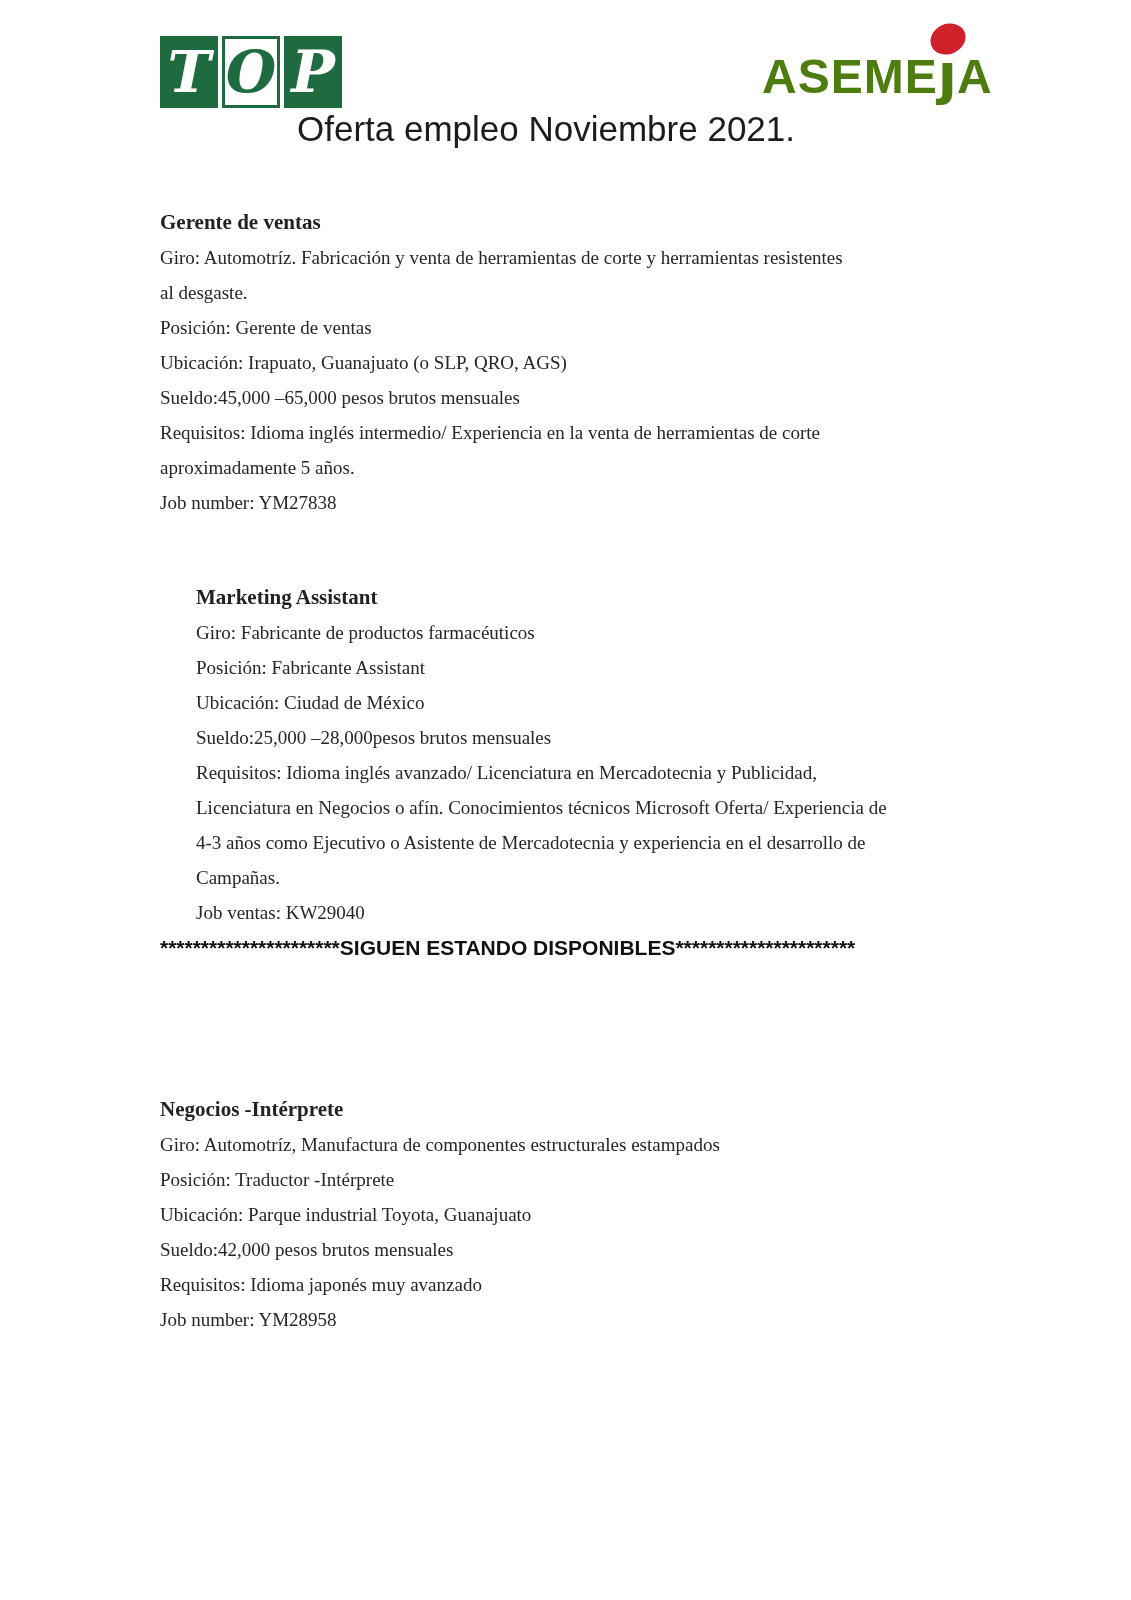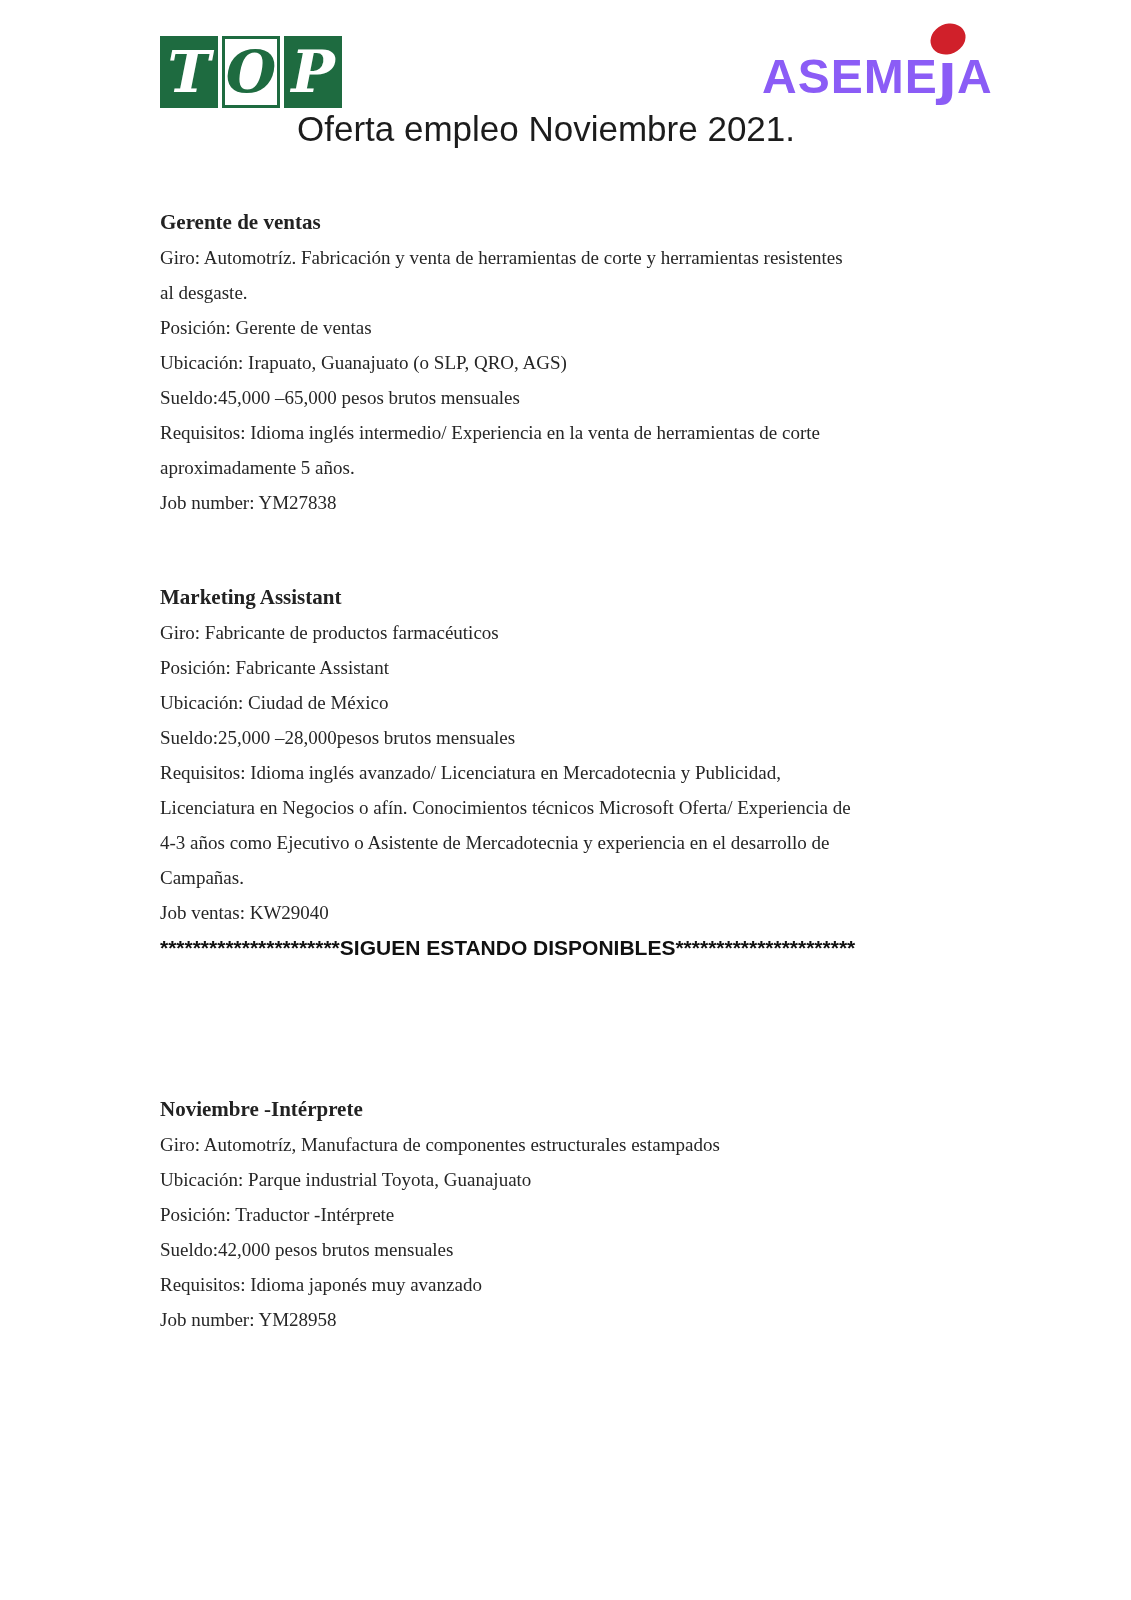--- a/index.html
+++ b/index.html
@@ -36,21 +36,21 @@
   .top-sq.outline{ background:#ffffff; color:#1E6B40; border:3px solid #1E6B40; }
 
   
   .asemeja{
     position:absolute;
     left:762px; top:50px;
     font-family:"Liberation Sans", sans-serif;
     font-weight:700;
     font-size:48px;
     line-height:48px;
-    color:#8b5cf6;
+    color:#4d7c0f;
     letter-spacing:1px;
     white-space:nowrap;
   }
   .asemeja .aj{
     font-family:"DejaVu Sans", sans-serif;
     font-weight:700;
     font-size:56px;
     line-height:48px;
     letter-spacing:0;
   }
@@ -75,21 +75,21 @@
     color:#1c1c1c;
   }
 
   
   .content{
     position:absolute;
     left:160px; top:205px;
     width:900px;
   }
   .job{ margin:0; }
-  .job + .job{ margin-top:60px; }
+  .job + .job{ margin-top:60px;margin-left:36px; }
   .job-title{
     font-weight:700;
     font-size:21px;
     line-height:35px;
     white-space:nowrap;
     color:#222222;
   }
   .job-line{
     font-size:19px;
     line-height:35px;
@@ -152,23 +152,23 @@
       <div class="job-line">Requisitos: Idioma inglés avanzado/ Licenciatura en Mercadotecnia y Publicidad,</div>
       <div class="job-line">Licenciatura en Negocios o afín. Conocimientos técnicos Microsoft Oferta/ Experiencia de</div>
       <div class="job-line">4-3 años como Ejecutivo o Asistente de Mercadotecnia y experiencia en el desarrollo de</div>
       <div class="job-line">Campañas.</div>
       <div class="job-line">Job ventas: KW29040</div>
     </div>
 
     <div class="separator">**********************SIGUEN ESTANDO DISPONIBLES**********************</div>
 
     <div class="job third">
-      <div class="job-title">Noviembre -Intérprete</div>
+      <div class="job-title">Negocios -Intérprete</div>
       <div class="job-line">Giro: Automotríz, Manufactura de componentes estructurales estampados</div>
+      <div class="job-line">Posición: Traductor -Intérprete</div>
       <div class="job-line">Ubicación: Parque industrial Toyota, Guanajuato</div>
-      <div class="job-line">Posición: Traductor -Intérprete</div>
       <div class="job-line">Sueldo:42,000 pesos brutos mensuales</div>
       <div class="job-line">Requisitos: Idioma japonés muy avanzado</div>
       <div class="job-line">Job number: YM28958</div>
     </div>
 
   </div>
 </div>
 
 </body></html>

